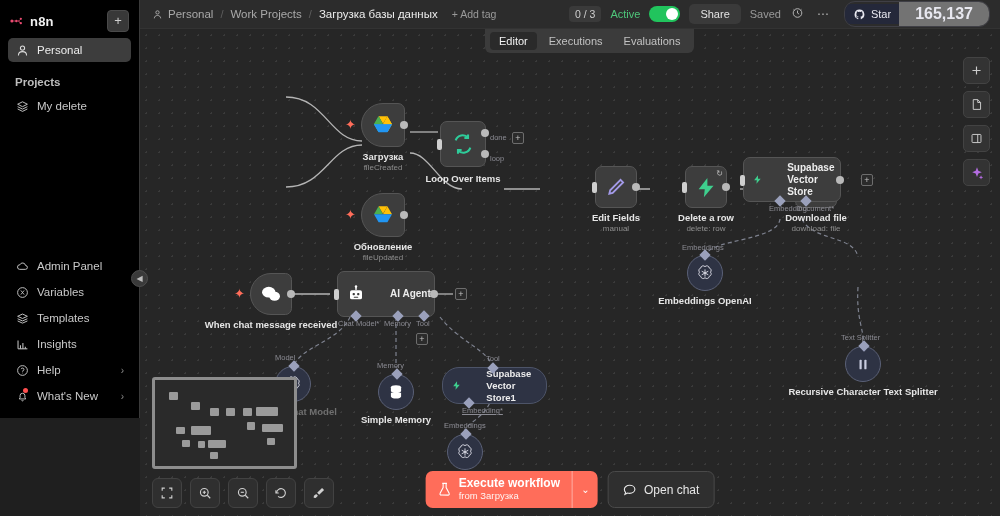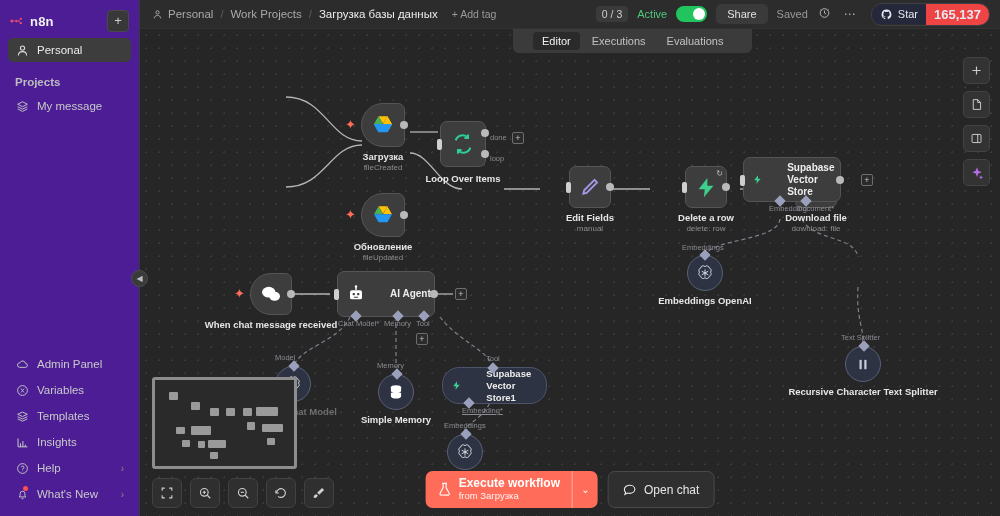--- a/index.html
+++ b/index.html
@@ -7,21 +7,21 @@
     width: 1000px; height: 516px;
     background: #1f1f1f;
     font-family: "Liberation Sans", sans-serif;
     overflow: hidden;
     color: #d8d8d8;
   }
   #app { position: relative; width: 1000px; height: 516px; display: flex; }
 
   
   #sidebar {
-    width: 140px; height: 516px; background: #4c1d95;
+    width: 140px; height: 418px; background: #000000;
     border-right: 1px solid #3a3a3a;
     display: flex; flex-direction: column;
     position: relative; flex: 0 0 140px;
   }
   .sb-top { padding: 10px 10px 4px 10px; display: flex; align-items: center; justify-content: space-between; }
   .brand { display: flex; align-items: center; gap: 6px; }
   .brand-text { font-size: 13px; font-weight: bold; color: #f0f0f0; letter-spacing: .2px; }
   .plus-btn {
     width: 22px; height: 22px; border: 1px solid #4a4a4a; border-radius: 4px;
     background: #383838; color: #cfcfcf; font-size: 13px; line-height: 20px; text-align: center;
@@ -78,27 +78,27 @@
     border-radius: 50%; background: #fff;
   }
   .share-btn { font-size: 11px; background: #3a3a3a; color: #e2e2e2; padding: 4px 11px; border-radius: 5px; }
   .saved-lbl { font-size: 11px; color: #9a9a9a; }
   .hd-ico { color: #b5b5b5; font-size: 12px; width: 16px; text-align: center; }
   .gh {
     display: flex; align-items: center; margin-left: 4px; border-radius: 11px; overflow: hidden;
     border: 1px solid #3f3f46;
   }
   .gh-left { background: #24283a; color: #e8e8f0; font-size: 11px; padding: 3px 8px; display: flex; align-items: center; gap: 4px; }
-  .gh-right { background: #ef4444; color: #e8e8f0; font-size: 13px; padding: 3px 8px; font-weight: bold; }
+  .gh-right { background: #737373; color: #e8e8f0; font-size: 16px; padding: 3px 16px; font-weight: bold; }
 
   
   #tabs {
     position: absolute; top: 29px; left: 345px; z-index: 29;
     background: #3b3b3b; border-radius: 0 0 6px 6px;
-    display: flex; padding: 3px 20px; gap: 3px; margin-left: 28px;
+    display: flex; padding: 3px 5px; gap: 3px;
   }
   .tab { font-size: 11px; color: #c2c2c2; padding: 3px 9px; border-radius: 4px; }
   .tab.sel { background: #2a2a2a; color: #f2f2f2; }
 
   
   #canvas {
     position: absolute; top: 29px; left: 0; right: 0; bottom: 0;
     background-color: #262626;
     background-image: radial-gradient(#3a3a3a 1px, transparent 1px);
     background-size: 13px 13px;
@@ -222,21 +222,21 @@
     <div class="sb-section">Projects</div>
 
     <div class="sb-item">
       <span class="ico">
         <svg width="13" height="13" viewBox="0 0 16 16" fill="none" stroke="#c2c2c2" stroke-width="1.2">
           <path d="M8 2.2L14 5.2 8 8.2 2 5.2z"></path>
             <path d="M2 8.2l6 3 6-3"></path>
             <path d="M2 11l6 3 6-3"></path>
         </svg>
       </span>
-      <span>My message</span>
+      <span>My delete</span>
     </div>
 
     <div class="sb-spacer"></div>
 
     <div class="sb-bottom">
       <div class="sb-item">
         <span class="ico">
           <svg width="13" height="13" viewBox="0 0 16 16" fill="none" stroke="#c2c2c2" stroke-width="1.2">
             <path d="M4.5 11.5a2.8 2.8 0 0 1 .3-5.6 3.6 3.6 0 0 1 6.9.8 2.4 2.4 0 0 1-.2 4.8z"></path>
           </svg>
@@ -432,21 +432,21 @@
           <div class="port out" style="top:32px;"></div>
         </div>
         <div class="elabel" style="left:126px; top:12px;">done</div>
         <div class="elabel" style="left:126px; top:33px;">loop</div>
         <div class="plusbox" style="left:148px; top:11px;">+</div>
         <div class="nlabel" style="top:52px; left:99px;">
           <span>Loop Over Items</span>
         </div>
       </div>
 
-      <div class="node" style="left:429px; top:137px;">
+      <div class="node" style="left:455px; top:137px;">
         <div class="nbox" style="width:42px;height:42px;">
           <svg width="20" height="20" viewBox="0 0 24 24" fill="none" stroke="#a39ae8" stroke-width="2.2">
             <path d="M17.5 3.5l3 3L8 19l-4 1 1-4z"></path>
           </svg>
           <div class="port in"></div>
           <div class="port out"></div>
         </div>
         <div class="nlabel" style="top:46px; left:21px;">
           <span>Edit Fields</span>
           <span class="nsub">manual</span>

